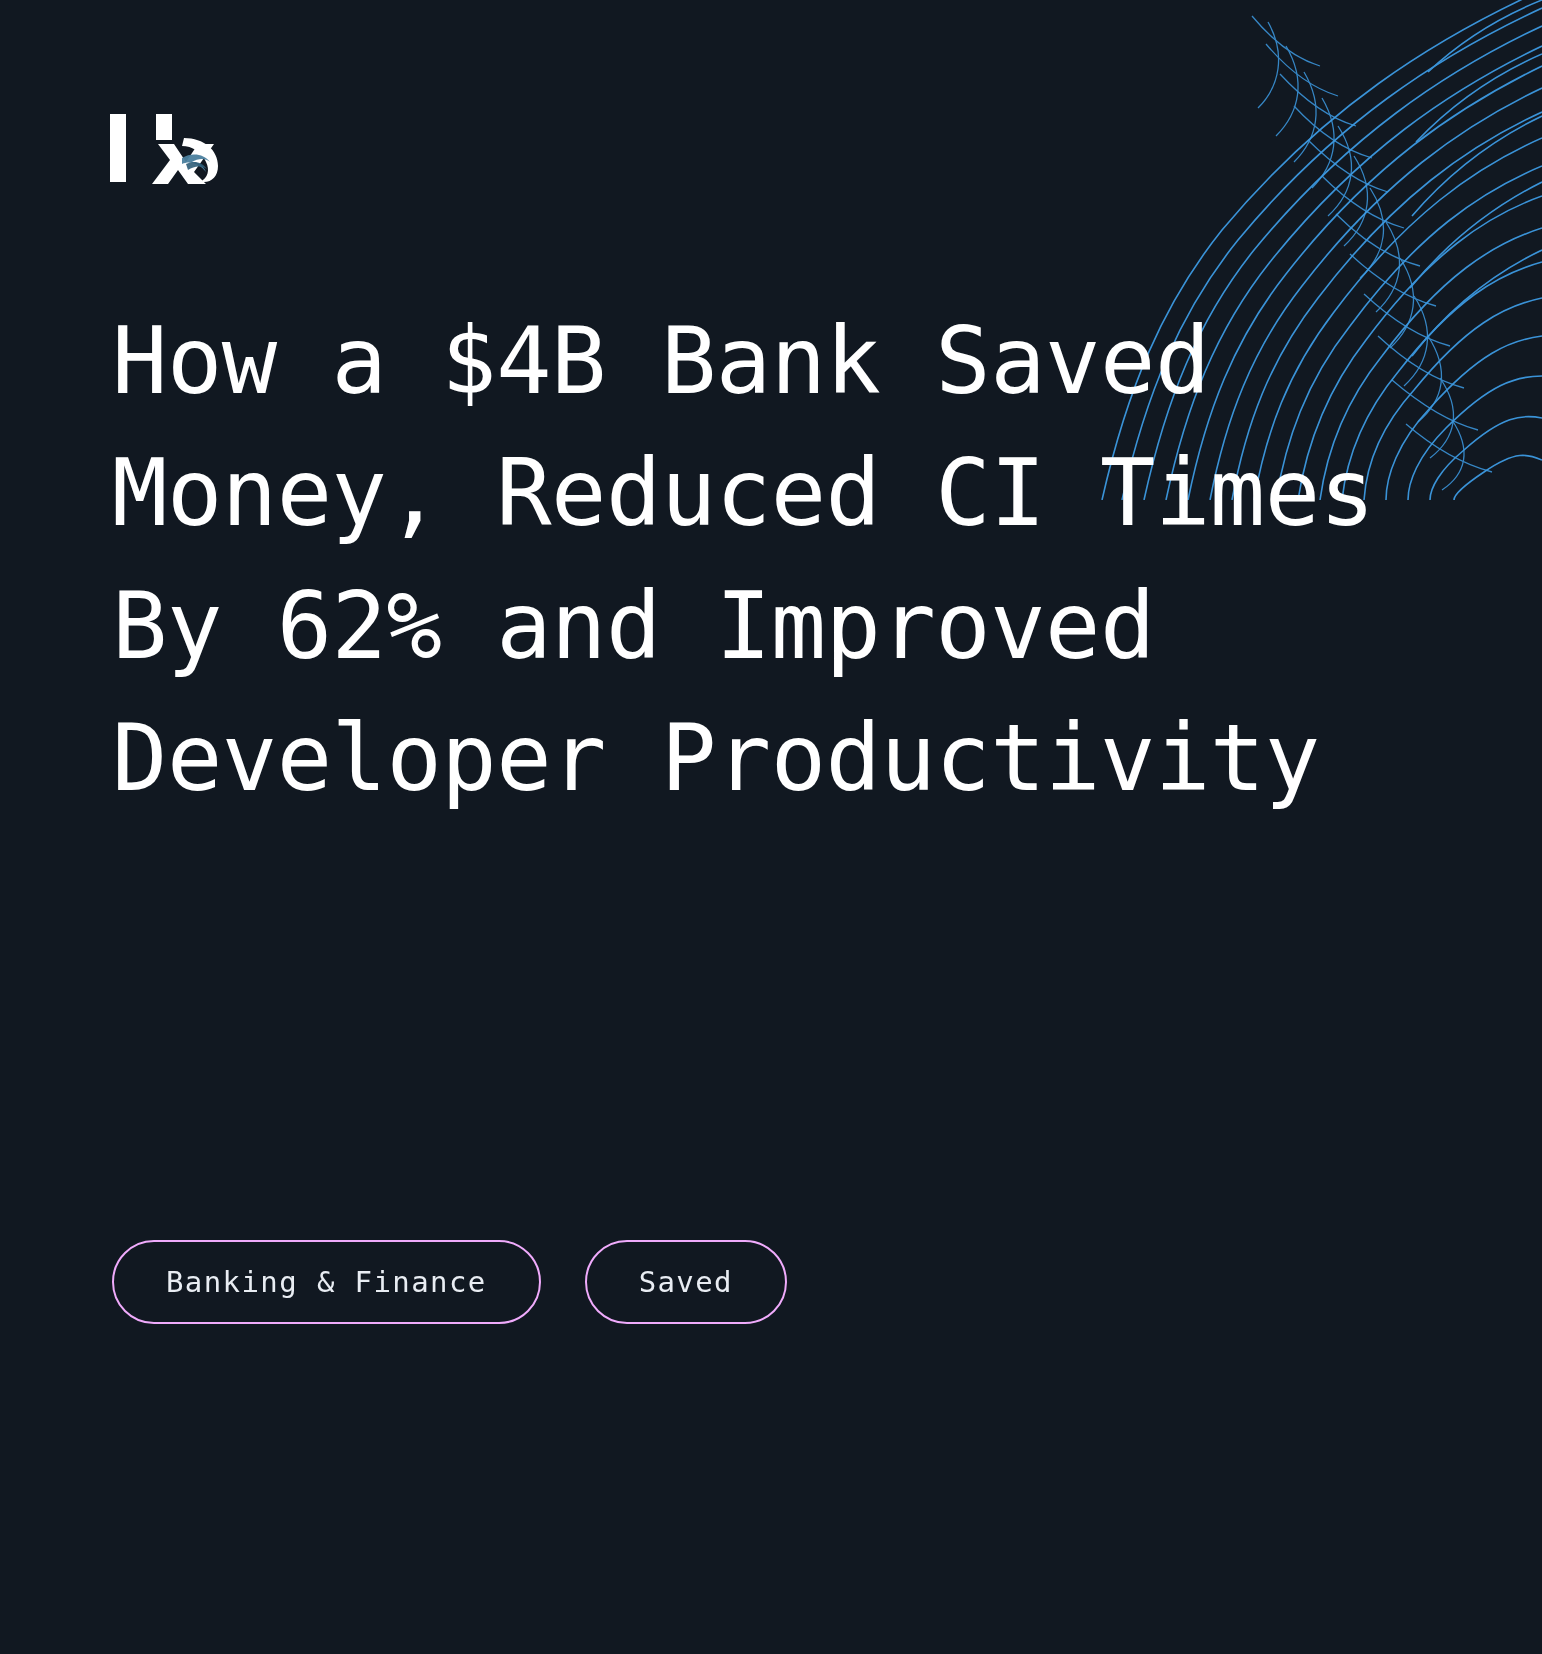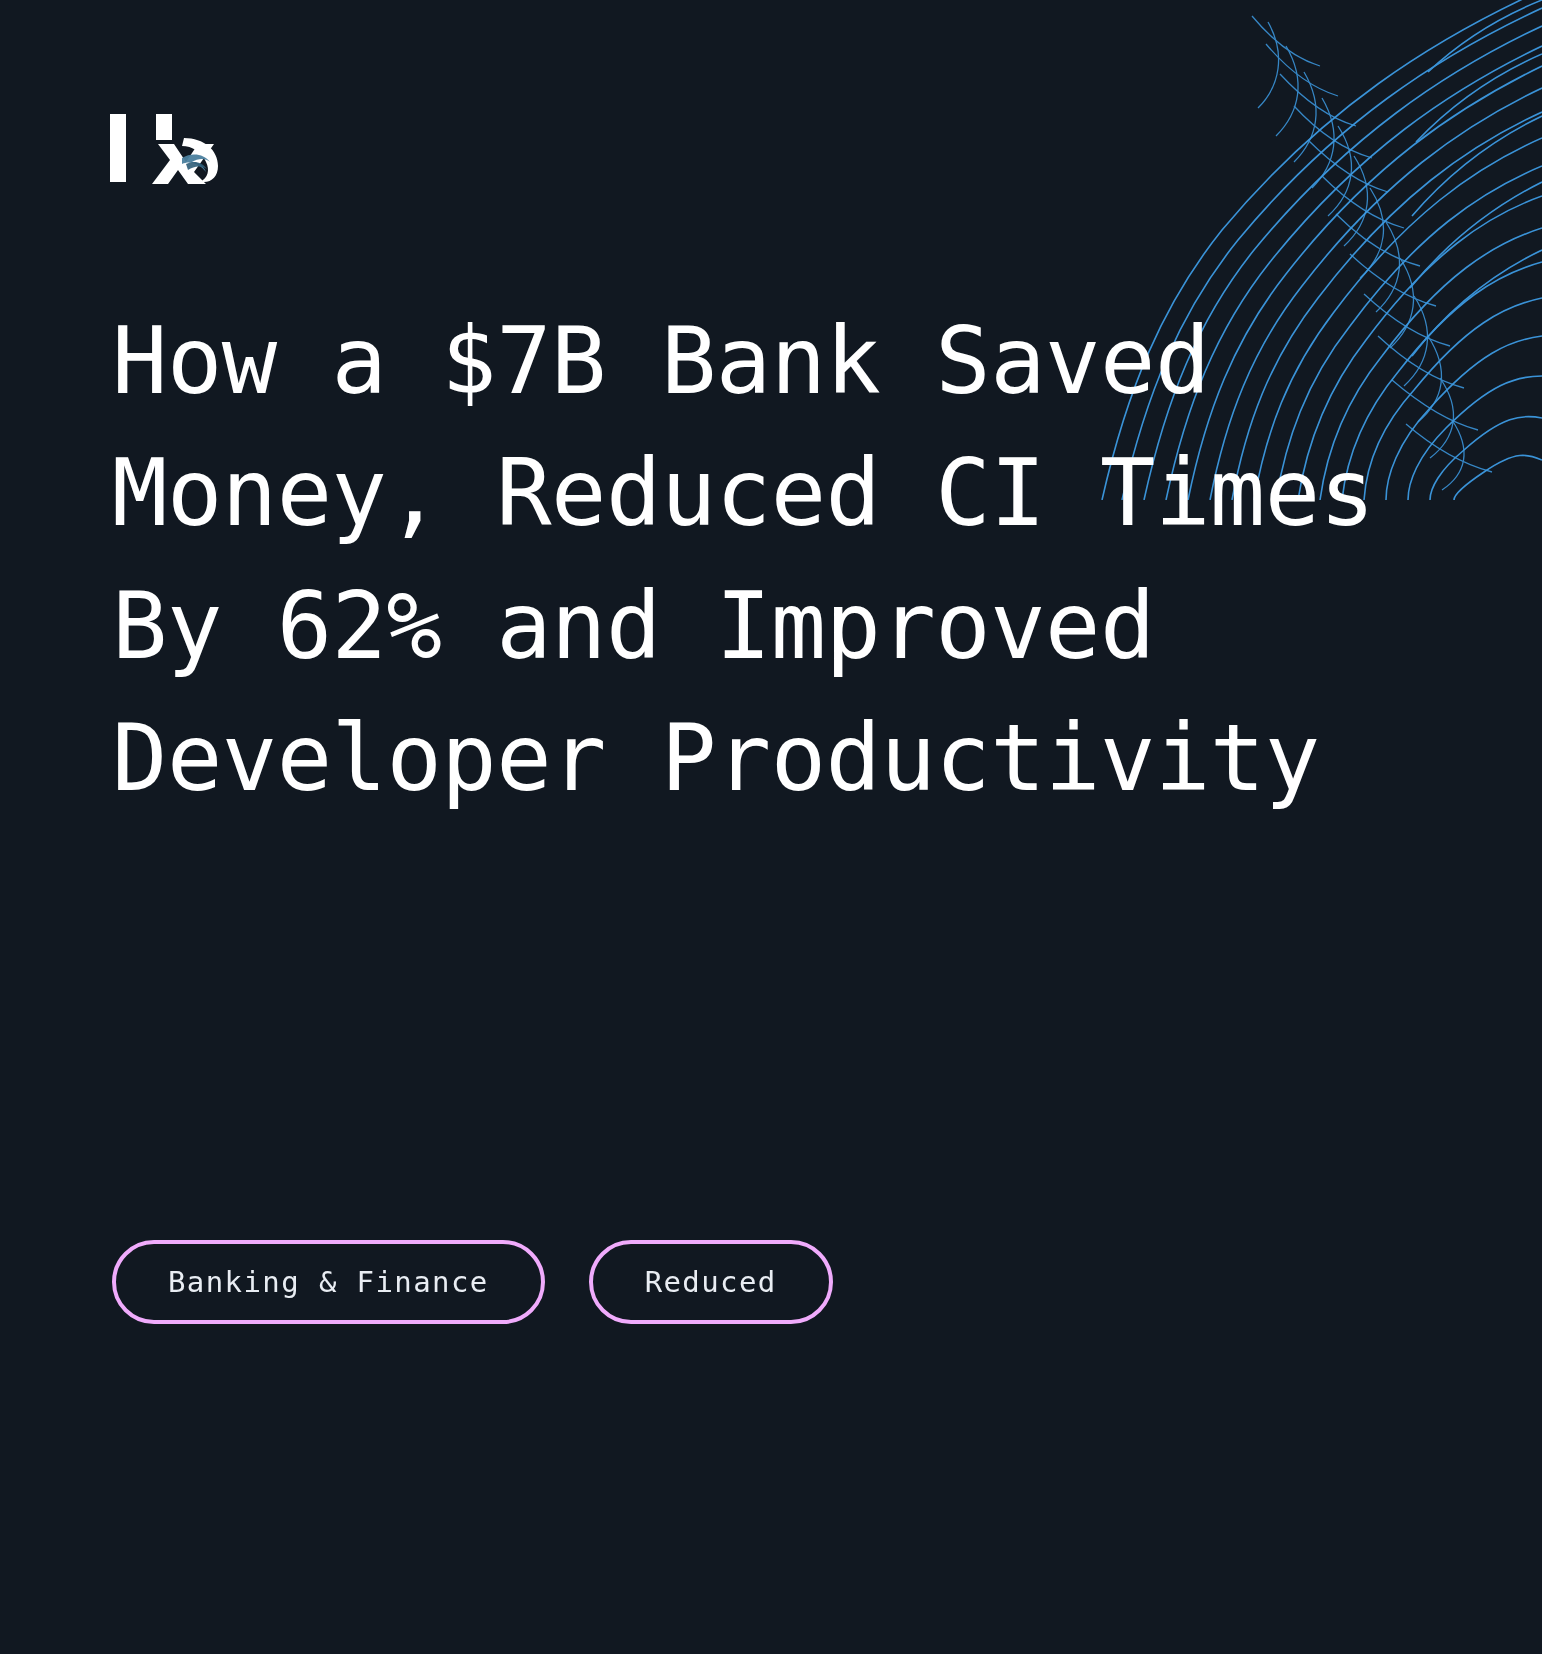--- a/index.html
+++ b/index.html
@@ -62,21 +62,21 @@
     flex-direction:row;
     align-items:center;
     gap:44px;
   }
   .tag-pill {
     height:84px;
     display:flex;
     align-items:center;
     justify-content:center;
     padding:0 52px;
-    border:4px solid #f0abfc;
+    border:2px solid #f0abfc;
     border-radius:999px;
     color:#e9edf3;
     font-family:"DejaVu Sans Mono", monospace;
     font-size:29px;
     font-weight:400;
     letter-spacing:1.4px;
     white-space:nowrap;
     background:transparent;
   }
 </style>
@@ -150,22 +150,22 @@
 
     <path d="M 50 32 L 66 32 L 78 50 L 90 32 L 106 32 L 86 60 L 98 72 L 80 72 L 70 58 L 60 72 L 44 72 L 62 48 Z" fill="#ffffff"></path>
 
     <path d="M 76 26 C 96 26, 110 38, 110 54 C 110 64, 104 70, 96 70 L 92 70 C 100 66, 102 58, 98 50 C 94 40, 84 34, 74 34 Z" fill="#ffffff"></path>
 
     <path d="M 74 46 C 84 40, 96 42, 102 50 C 98 46, 90 46, 84 50 C 90 50, 96 54, 98 60 C 92 52, 82 48, 74 52 Z" fill="#4b7f9e" opacity="0.95"></path>
     <path d="M 78 52 C 86 48, 94 50, 99 57 C 93 53, 86 54, 80 58 Z" fill="#2f5d78" opacity="0.9"></path>
   </svg>
 </div>
 
-<h1 id="page-title">How a $7B Bank Saved Money, Reduced CI Times By 62% and Improved Developer Productivity</h1>
+<h1 id="page-title">How a $4B Bank Saved Money, Reduced CI Times By 62% and Improved Developer Productivity</h1>
 
 <div id="tag-list">
   <div class="tag-pill">
     <span>Banking &amp; Finance</span>
   </div>
   <div class="tag-pill">
-    <span>Reduced</span>
+    <span>Saved</span>
   </div>
 </div>
 
 </body></html>

